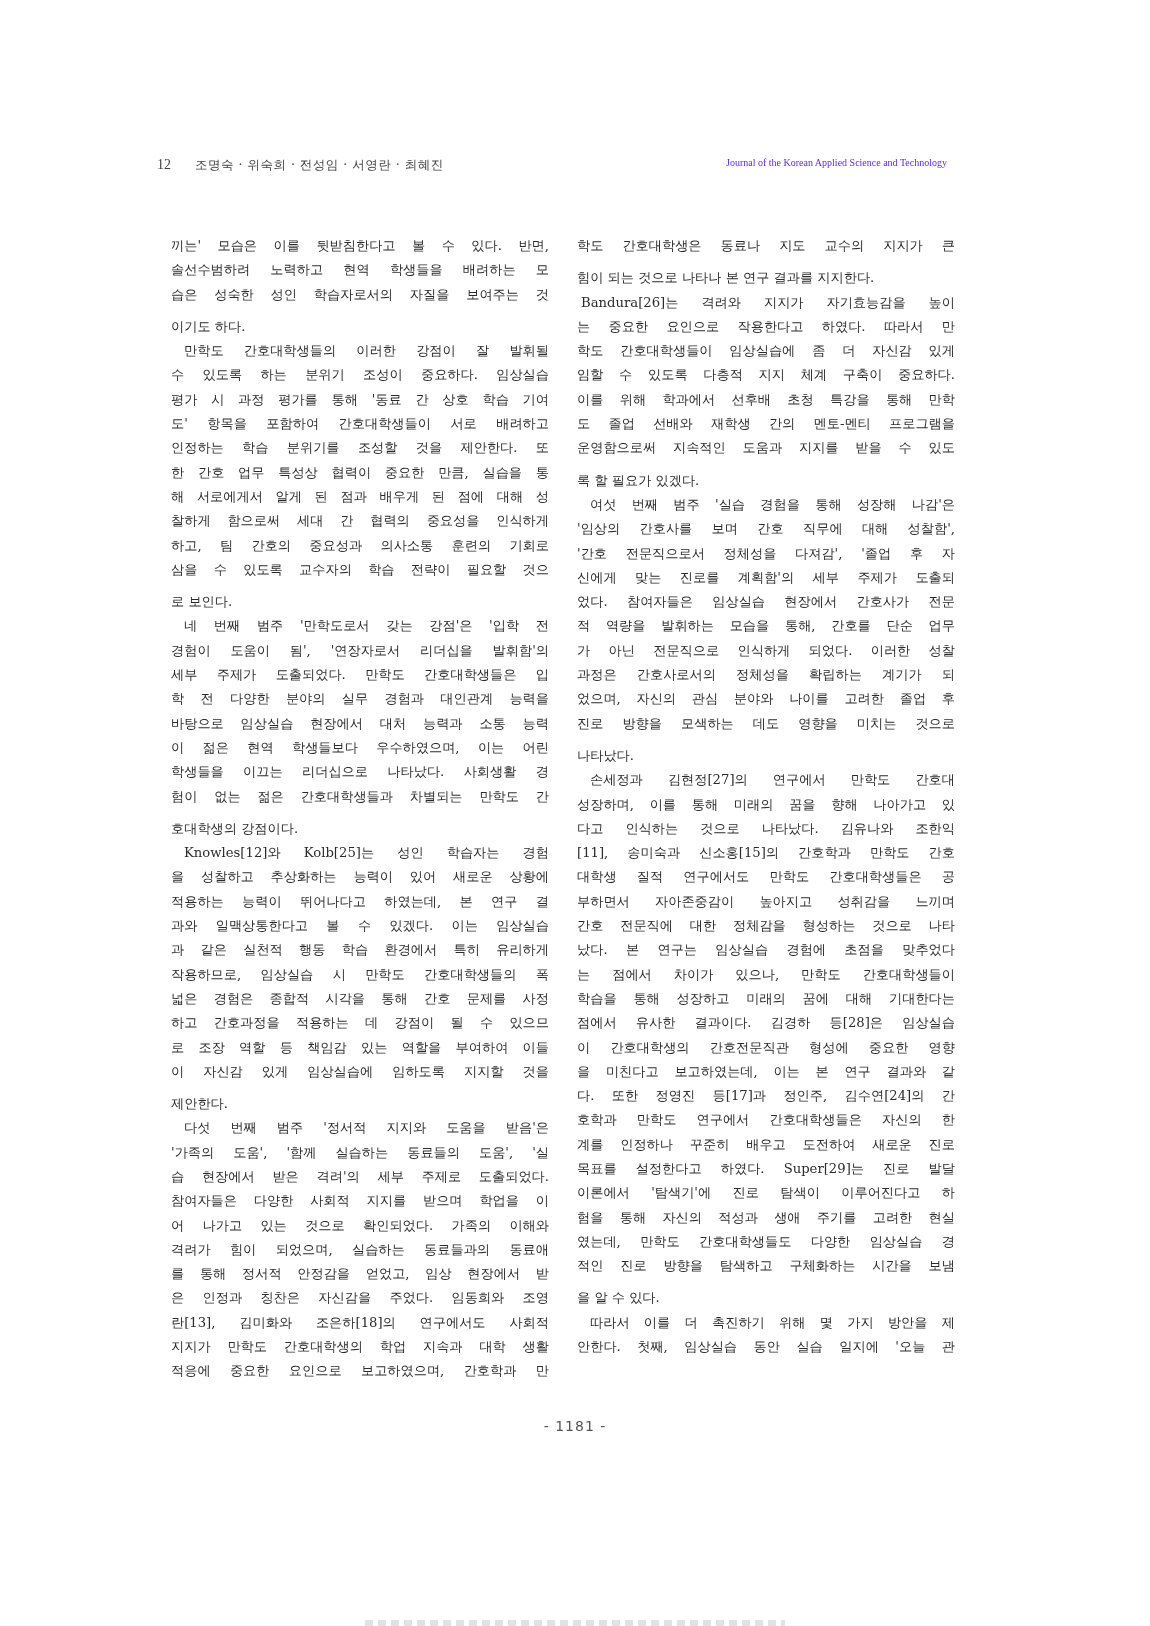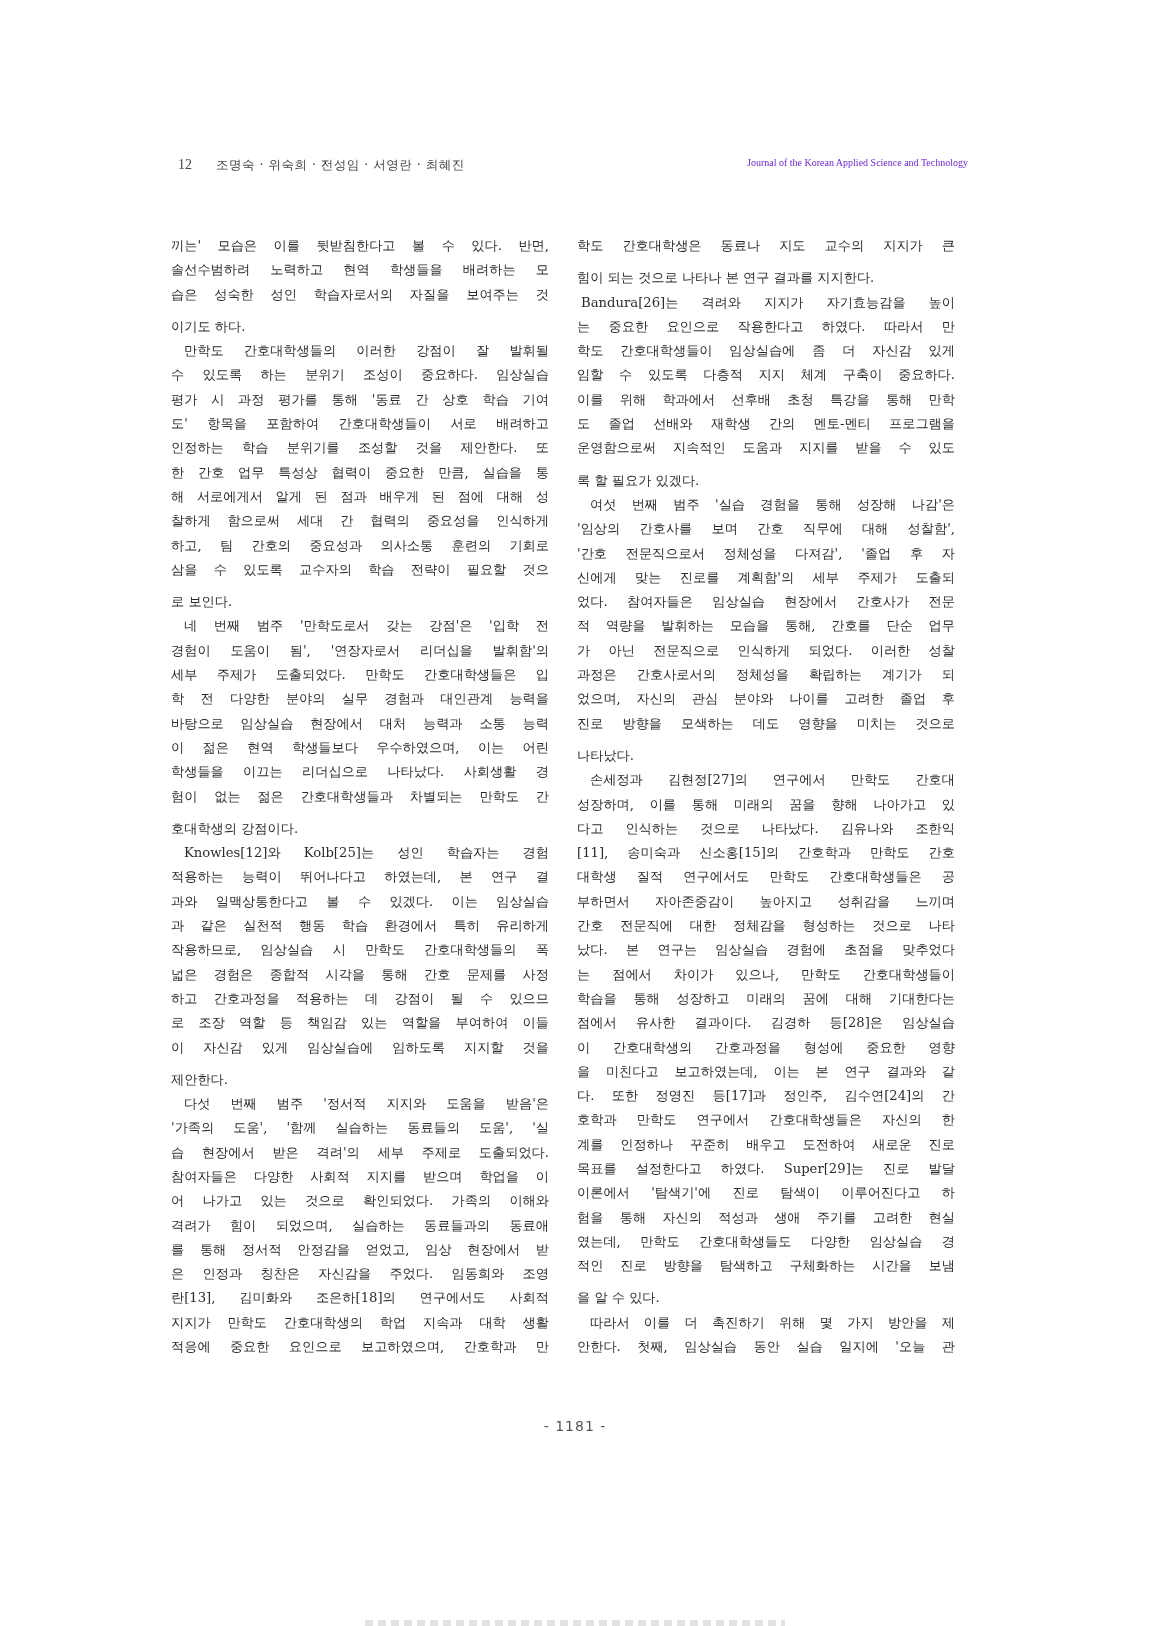--- a/index.html
+++ b/index.html
@@ -1,18 +1,18 @@
 <!DOCTYPE html>
 <html><head>
 <meta charset="utf-8">
 <style>
   html, body { margin:0; padding:0; background:#ffffff; }
   body { width:1150px; height:1626px; position:relative; overflow:hidden;
          font-family:"DejaVu Serif", serif; color:#2a2a2a; }
-  .header { position:absolute; top:157px; left:178px; width:790px; height:22px; }
+  .header { position:absolute; top:157px; left:157px; width:790px; height:22px; }
   .header .pnum { position:absolute; left:0; top:0; font-family:"Liberation Serif", serif; font-size:14px; color:#444; }
   .header .authors { position:absolute; left:38px; top:0; font-size:12.5px; color:#444; letter-spacing:0.5px; }
   .header .journal { position:absolute; right:0; top:0; font-family:"Liberation Serif", serif; font-size:10px; color:#6d28d9; }
   .col { position:absolute; top:234px; width:378px; }
   .col.left { left:171px; }
   .col.right { left:577px; }
   .line { display:block; height:24.3px; line-height:24.3px; font-size:13.2px; white-space:nowrap;
           text-align:justify; text-align-last:justify; overflow:hidden; color:#2b2b2b; }
   .line.last { text-align-last:left;margin-top:8px; }
   .footer { position:absolute; top:1418px; left:0; width:1150px; text-align:center;
@@ -48,20 +48,21 @@
     <span class="line" style="text-indent: 13px;">네 번째 범주 '만학도로서 갖는 강점'은 '입학 전</span>
     <span class="line">경험이 도움이 됨', '연장자로서 리더십을 발휘함'의</span>
     <span class="line">세부 주제가 도출되었다. 만학도 간호대학생들은 입</span>
     <span class="line">학 전 다양한 분야의 실무 경험과 대인관계 능력을</span>
     <span class="line">바탕으로 임상실습 현장에서 대처 능력과 소통 능력</span>
     <span class="line">이 젊은 현역 학생들보다 우수하였으며, 이는 어린</span>
     <span class="line">학생들을 이끄는 리더십으로 나타났다. 사회생활 경</span>
     <span class="line">험이 없는 젊은 간호대학생들과 차별되는 만학도 간</span>
     <span class="line last">호대학생의 강점이다.</span>
     <span class="line" style="text-indent: 13px;">Knowles[12]와 Kolb[25]는 성인 학습자는 경험</span>
+    <span class="line">을 성찰하고 추상화하는 능력이 있어 새로운 상황에</span>
     <span class="line">적용하는 능력이 뛰어나다고 하였는데, 본 연구 결</span>
     <span class="line">과와 일맥상통한다고 볼 수 있겠다. 이는 임상실습</span>
     <span class="line">과 같은 실천적 행동 학습 환경에서 특히 유리하게</span>
     <span class="line">작용하므로, 임상실습 시 만학도 간호대학생들의 폭</span>
     <span class="line">넓은 경험은 종합적 시각을 통해 간호 문제를 사정</span>
     <span class="line">하고 간호과정을 적용하는 데 강점이 될 수 있으므</span>
     <span class="line">로 조장 역할 등 책임감 있는 역할을 부여하여 이들</span>
     <span class="line">이 자신감 있게 임상실습에 임하도록 지지할 것을</span>
     <span class="line last">제안한다.</span>
     <span class="line" style="text-indent: 13px;">다섯 번째 범주 '정서적 지지와 도움을 받음'은</span>
@@ -102,21 +103,21 @@
     <span class="line">성장하며, 이를 통해 미래의 꿈을 향해 나아가고 있</span>
     <span class="line">다고 인식하는 것으로 나타났다. 김유나와 조한익</span>
     <span class="line">[11], 송미숙과 신소홍[15]의 간호학과 만학도 간호</span>
     <span class="line">대학생 질적 연구에서도 만학도 간호대학생들은 공</span>
     <span class="line">부하면서 자아존중감이 높아지고 성취감을 느끼며</span>
     <span class="line">간호 전문직에 대한 정체감을 형성하는 것으로 나타</span>
     <span class="line">났다. 본 연구는 임상실습 경험에 초점을 맞추었다</span>
     <span class="line">는 점에서 차이가 있으나, 만학도 간호대학생들이</span>
     <span class="line">학습을 통해 성장하고 미래의 꿈에 대해 기대한다는</span>
     <span class="line">점에서 유사한 결과이다. 김경하 등[28]은 임상실습</span>
-    <span class="line">이 간호대학생의 간호과정을 형성에 중요한 영향</span>
+    <span class="line">이 간호대학생의 간호전문직관 형성에 중요한 영향</span>
     <span class="line">을 미친다고 보고하였는데, 이는 본 연구 결과와 같</span>
     <span class="line">다. 또한 정영진 등[17]과 정인주, 김수연[24]의 간</span>
     <span class="line">호학과 만학도 연구에서 간호대학생들은 자신의 한</span>
     <span class="line">계를 인정하나 꾸준히 배우고 도전하여 새로운 진로</span>
     <span class="line">목표를 설정한다고 하였다. Super[29]는 진로 발달</span>
     <span class="line">이론에서 '탐색기'에 진로 탐색이 이루어진다고 하</span>
     <span class="line">험을 통해 자신의 적성과 생애 주기를 고려한 현실</span>
     <span class="line">였는데, 만학도 간호대학생들도 다양한 임상실습 경</span>
     <span class="line">적인 진로 방향을 탐색하고 구체화하는 시간을 보냄</span>
     <span class="line last">을 알 수 있다.</span>

